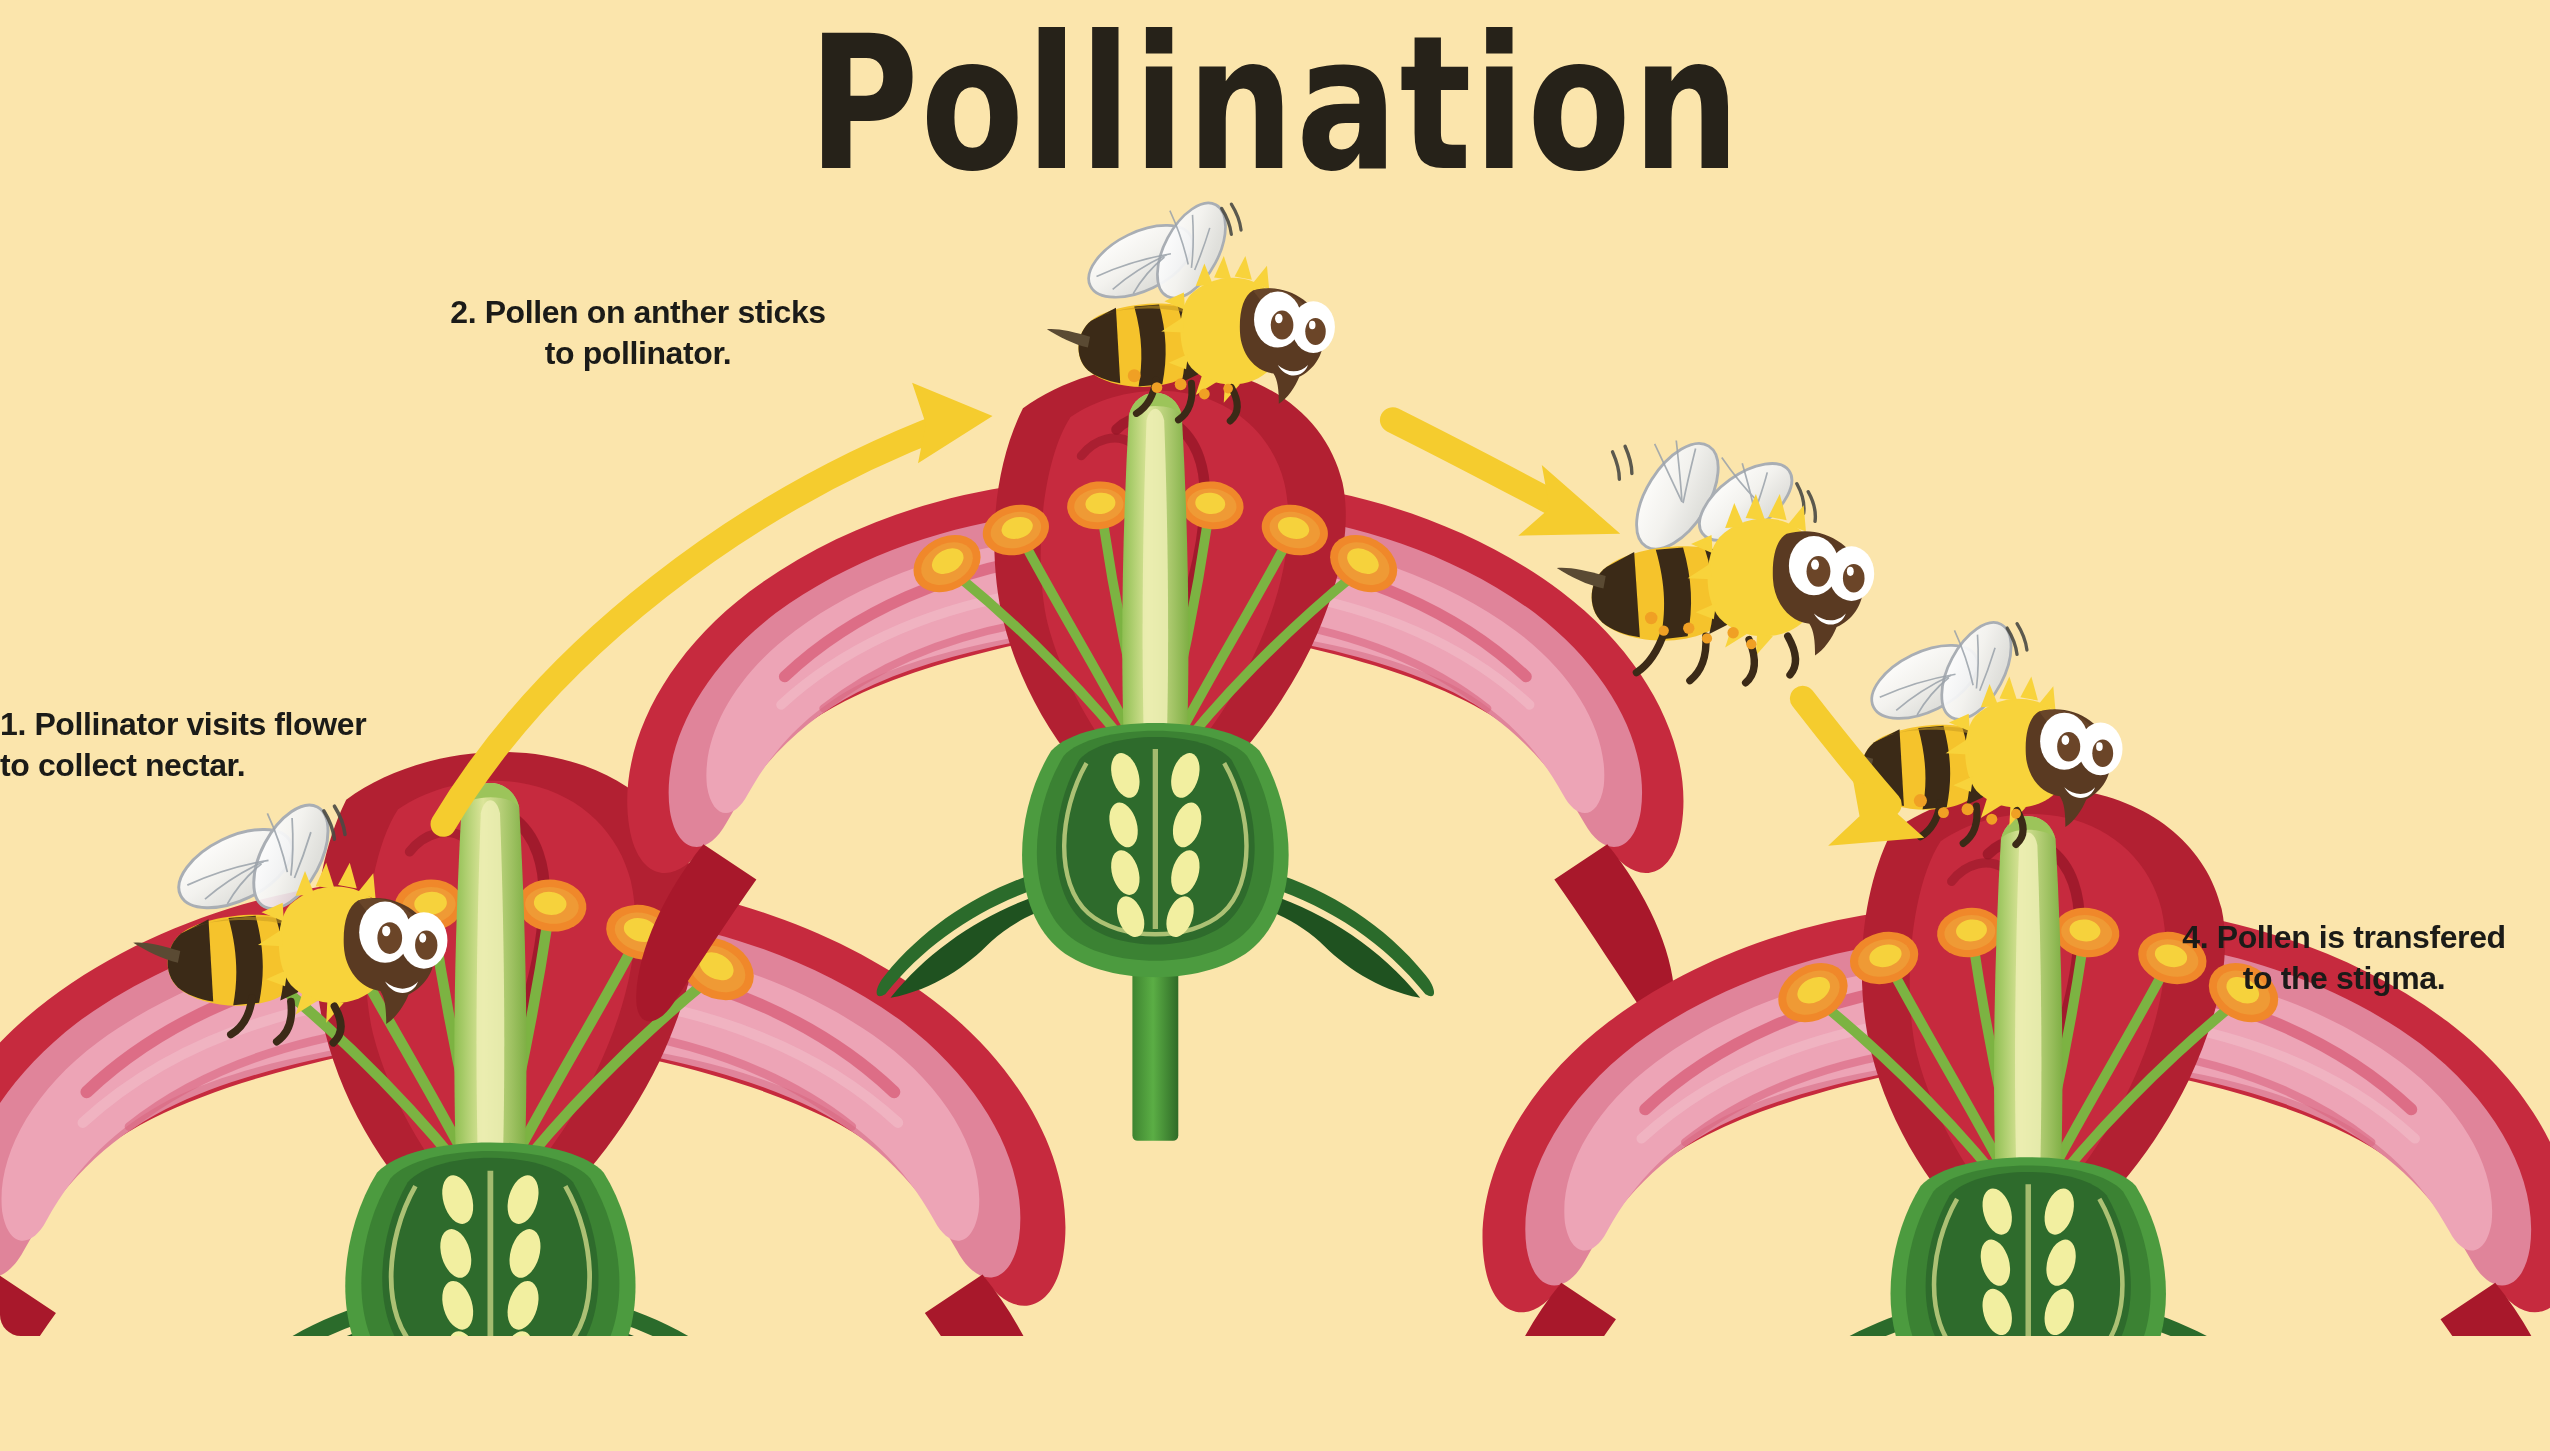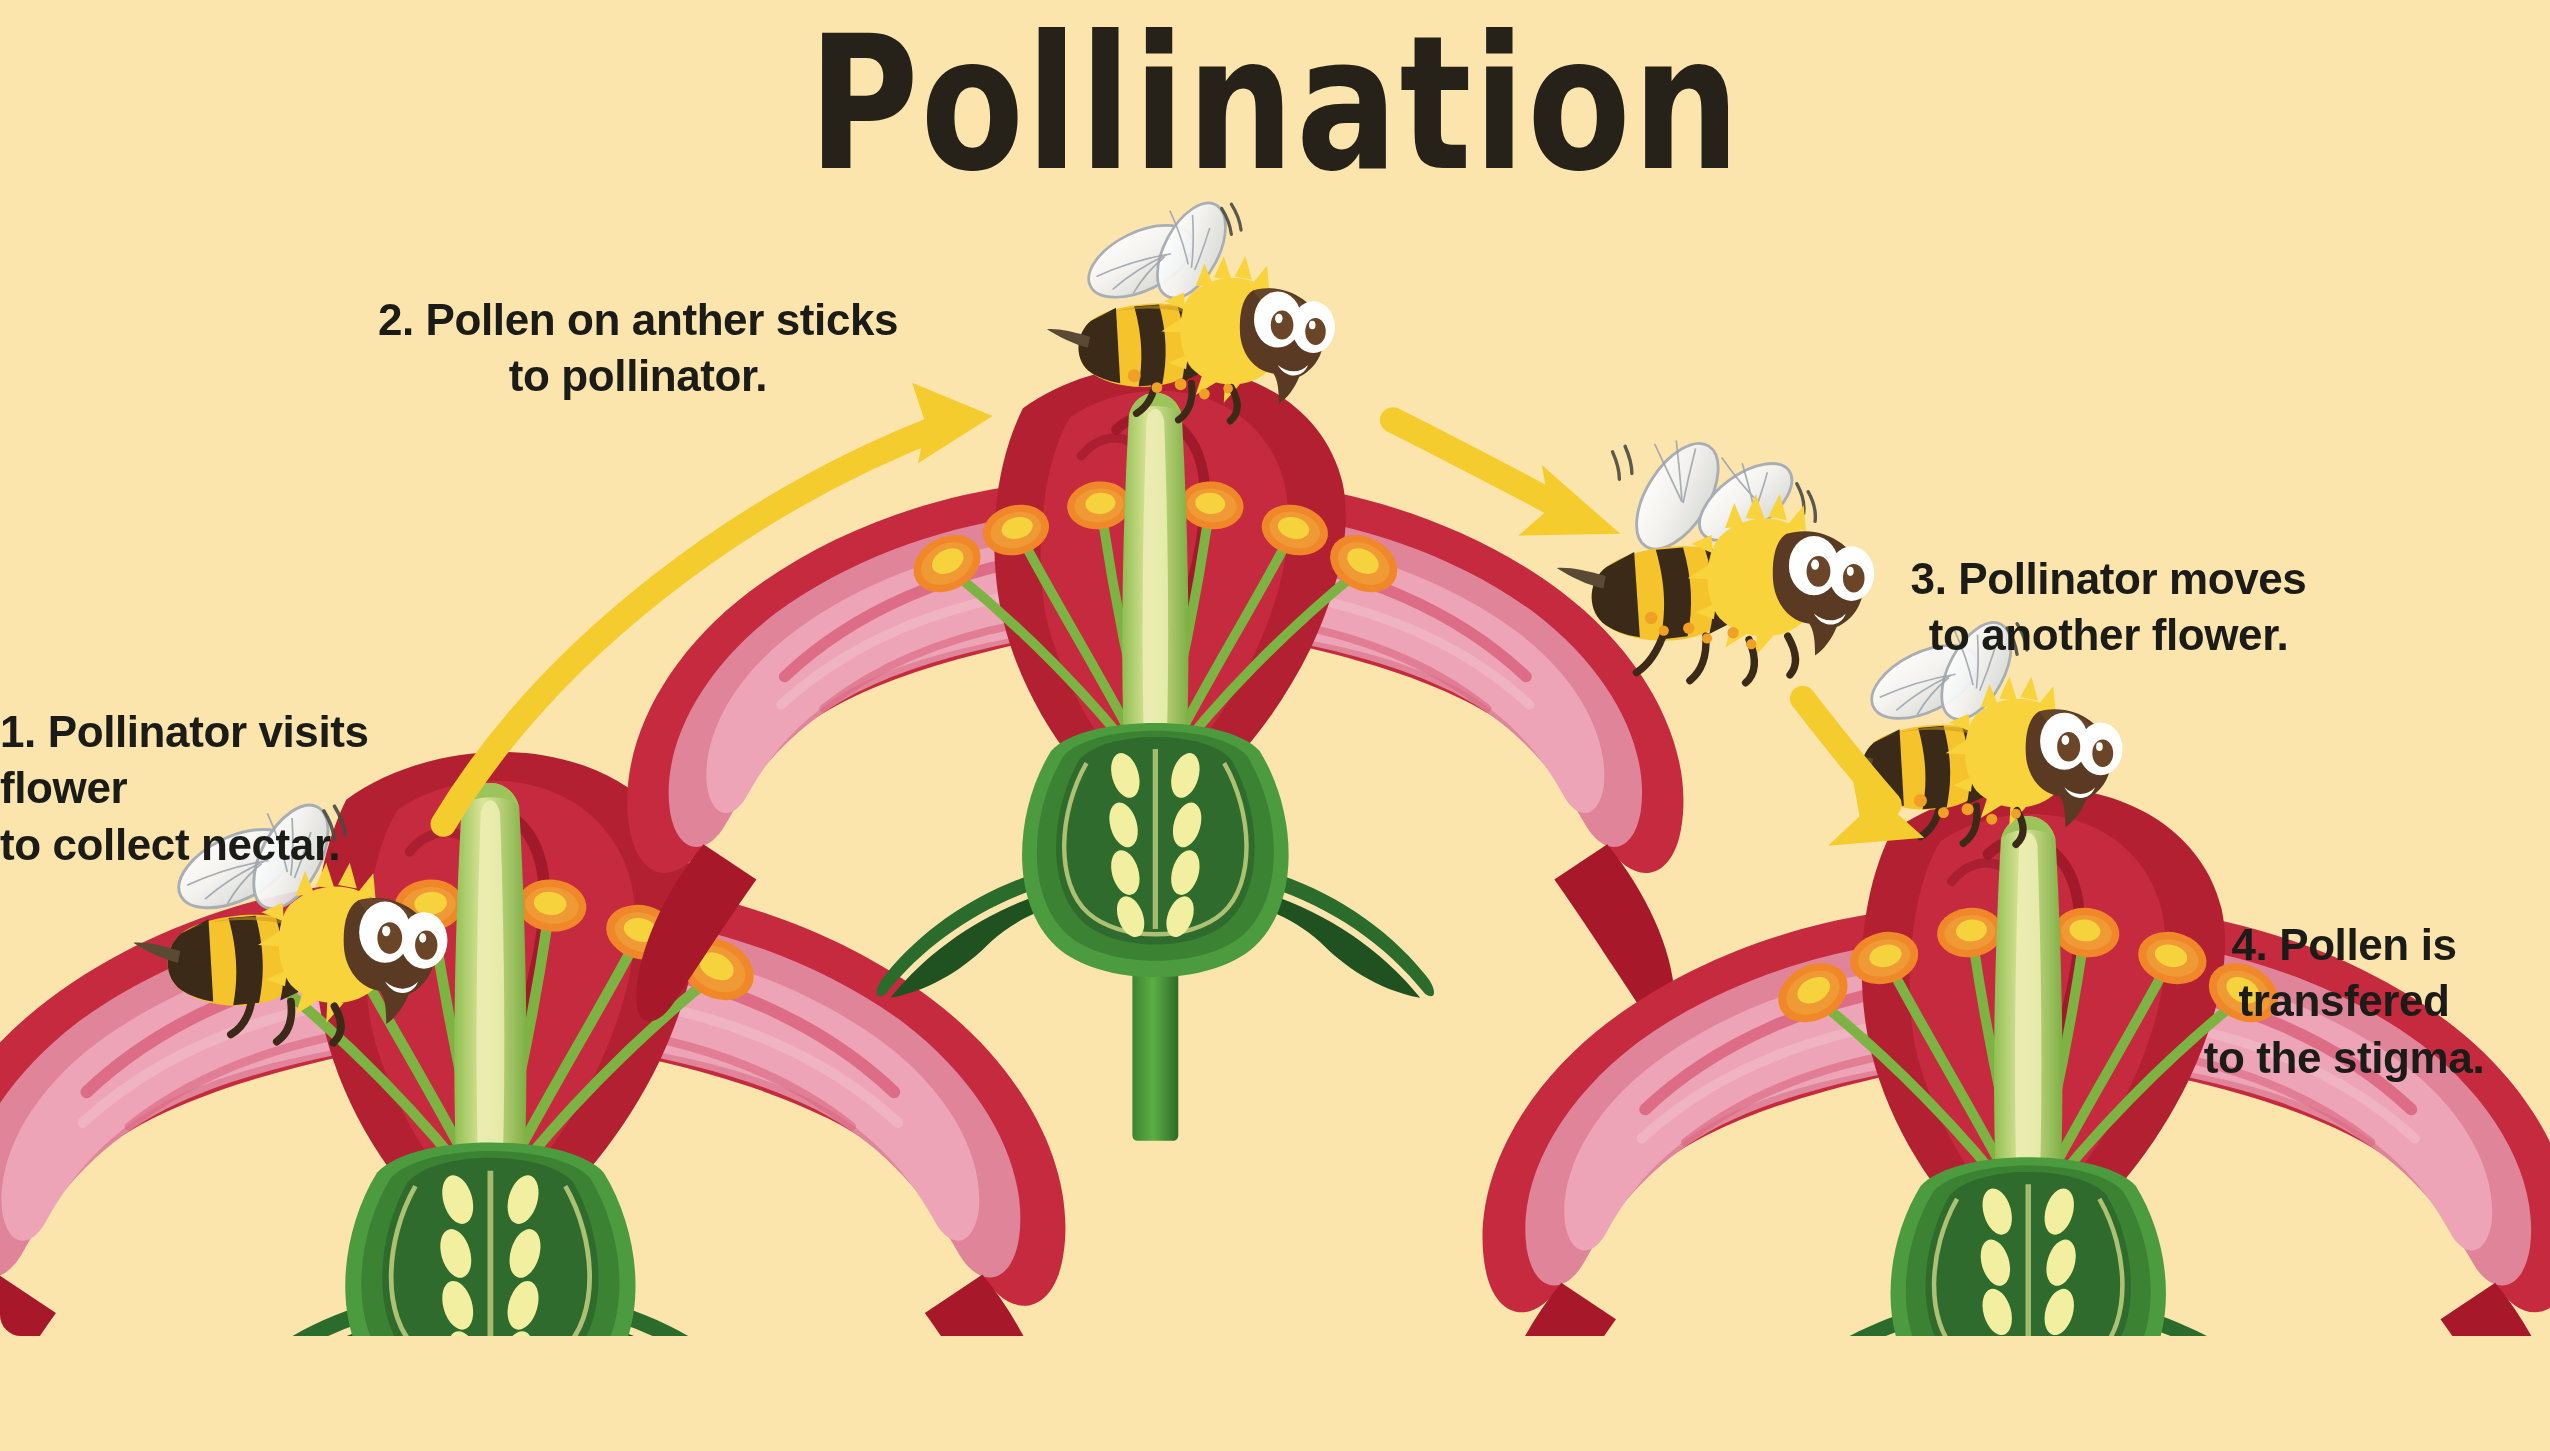--- a/index.html
+++ b/index.html
@@ -28,21 +28,21 @@
     font-weight: 700;
     color: #262219;
     letter-spacing: 2px;
     line-height: 1.05;
     transform: scaleY(1.18) scaleX(0.96);
     transform-origin: 50% 0%;
   }
   .caption {
     position: absolute;
     font-family: "Liberation Sans", sans-serif;
-    font-size: 44px;
+    font-size: 32px;
     font-weight: 700;
     color: #1B1B18;
     line-height: 1.28;
     letter-spacing: -0.4px;
     white-space: pre-line;
   }
   #cap1 { left: 0px;    top: 704px;  width: 471px; }
   #cap2 { left: 334px;  top: 292px;  width: 608px; text-align: center; }
   #cap3 { left: 1834px; top: 551px;  width: 549px; text-align: center; }
   #cap4 { left: 2138px; top: 873px;  width: 412px; text-align: center; margin-top: 44px; }
@@ -362,19 +362,17 @@
       <path d="M 1888 788 L 1962 854 L 1864 862 L 1896 832 Z" fill="#F5CC2E"></path>
     </g>
   </svg>
 
   <div id="title" style="color: rgb(38, 34, 25);">Pollination</div>
 
   <div id="cap1" class="caption" style="color: rgb(27, 27, 24);">1. Pollinator visits flower
 to collect nectar.</div>
   <div id="cap2" class="caption" style="color: rgb(27, 27, 24);">2. Pollen on anther sticks
 to pollinator.</div>
-  <div id="cap3" class="caption" style="color: rgb(27, 27, 24);">3. Pollinator moves
-to another flower.</div>
   <div id="cap4" class="caption" style="color: rgb(27, 27, 24);">4. Pollen is transfered
 to the stigma.</div>
 
 </div>
 
 
 </body></html>

